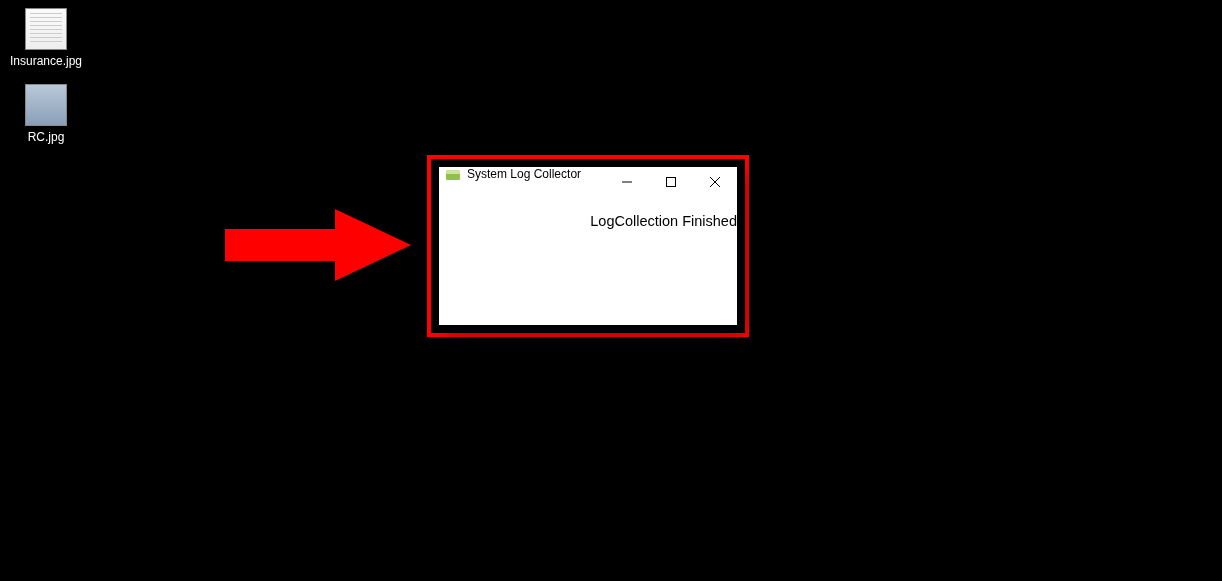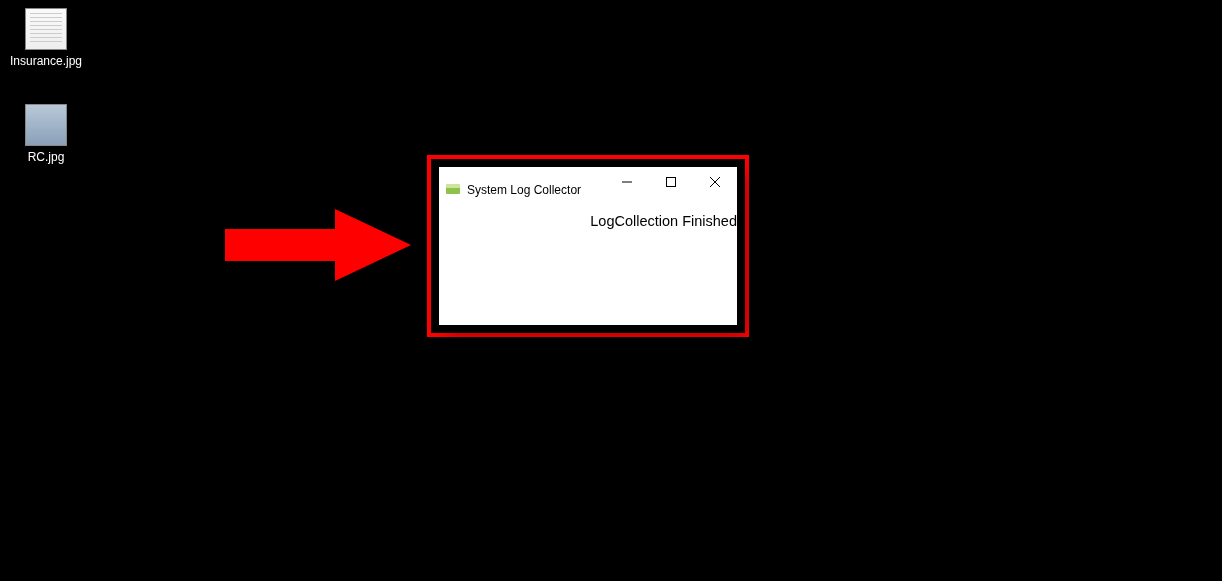--- a/index.html
+++ b/index.html
@@ -1,40 +1,40 @@
 <!DOCTYPE html>
 <html><head>
   <meta charset="utf-8">
   <style>
     * { margin: 0; padding: 0; box-sizing: border-box; }
     body { width: 1222px; height: 581px; background: #000; font-family: "Segoe UI", Tahoma, sans-serif; position: relative; overflow: hidden; }
 
     
-    .desktop { position: absolute; top: 8px; left: 8px; display: flex; flex-direction: column; gap: 36px; }
+    .desktop { position: absolute; top: 8px; left: 8px; display: flex; flex-direction: column; gap: 16px; }
     .icon-item { display: flex; flex-direction: column; align-items: center; width: 76px; cursor: pointer; }
     .icon-thumb { width: 42px; height: 42px; background: #e6e6e6; border: 1px solid #888; position: relative; }
     .icon-thumb.doc { background: linear-gradient(#fafafa,#eee); }
     .icon-thumb.doc::before { content:""; position:absolute; inset:4px; background: repeating-linear-gradient(#ccc, #ccc 1px, transparent 1px, transparent 4px); }
     .icon-thumb.photo { background: linear-gradient(135deg,#8a7a5a 0 33%, #c8b48a 33% 66%, #8a7a5a 66%); }
     .icon-thumb.card { background: linear-gradient(#b8c8d8,#8aa0b8); }
     .icon-thumb.zoom { width: 44px; height: 44px; background: #2d8cff; border-radius: 10px; border: none; display:flex; align-items:center; justify-content:center; }
     .icon-thumb.zoom svg { width: 26px; height: 16px; }
     .icon-thumb.shield { width: 44px; height: 44px; border: none; background: transparent; display:flex; align-items:center; justify-content:center; }
     .icon-thumb.shield svg { width: 40px; height: 40px; }
     .shortcut-arrow { position:absolute; left:0; bottom:0; width:12px; height:12px; background:#fff; border:1px solid #666; display:flex; align-items:center; justify-content:center; }
     .shortcut-arrow::after { content:""; width:0; height:0; border-left:4px solid #2a63c9; border-top:3px solid transparent; border-bottom:3px solid transparent; transform: translateX(1px); }
     .icon-label { color: #fff; font-size: 12px; text-align: center; margin-top: 4px; max-width: 74px; white-space: nowrap; overflow: hidden; text-overflow: ellipsis; }
 
     
     .arrow-highlight { position: absolute; left: 225px; top: 205px; }
 
     
     .win-wrap { position: absolute; left: 427px; top: 155px; padding: 8px; border: 4px solid #ff0000; background: #000; }
     .win { width: 298px; height: 158px; background: #fff; box-shadow: 7px 7px 16px rgba(0,0,0,0.45); display:flex; flex-direction:column; }
-    .titlebar { height: 30px; display:flex; align-items:flex-end; padding-left: 6px; }
+    .titlebar { height: 30px; display:flex; align-items:flex-start; padding-left: 6px; }
     .app-ico { width:16px; height:16px; display:flex; align-items:center; justify-content:center; }
     .title-text { font-size: 12px; margin-left: 6px; flex: 1; }
     .win-btn { width: 44px; height: 30px; font-family: inherit; font-size: 12px; display:flex; align-items:center; justify-content:center; cursor:pointer; }
     .win-btn svg { width: 10px; height: 10px; }
     .win-body { flex:1; display:flex; justify-content:flex-end; padding-top: 16px; }
     .msg { font-size: 14.5px; }
   </style>
 </head>
 <body>
 

